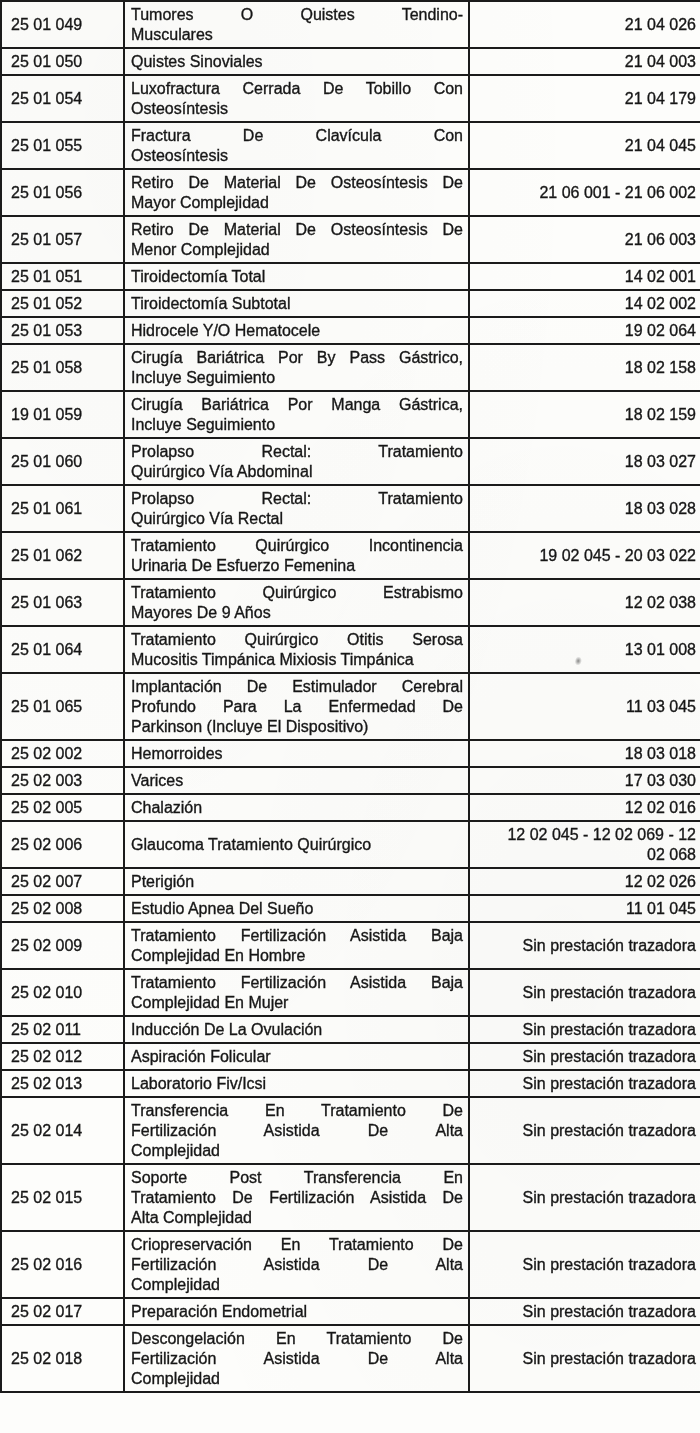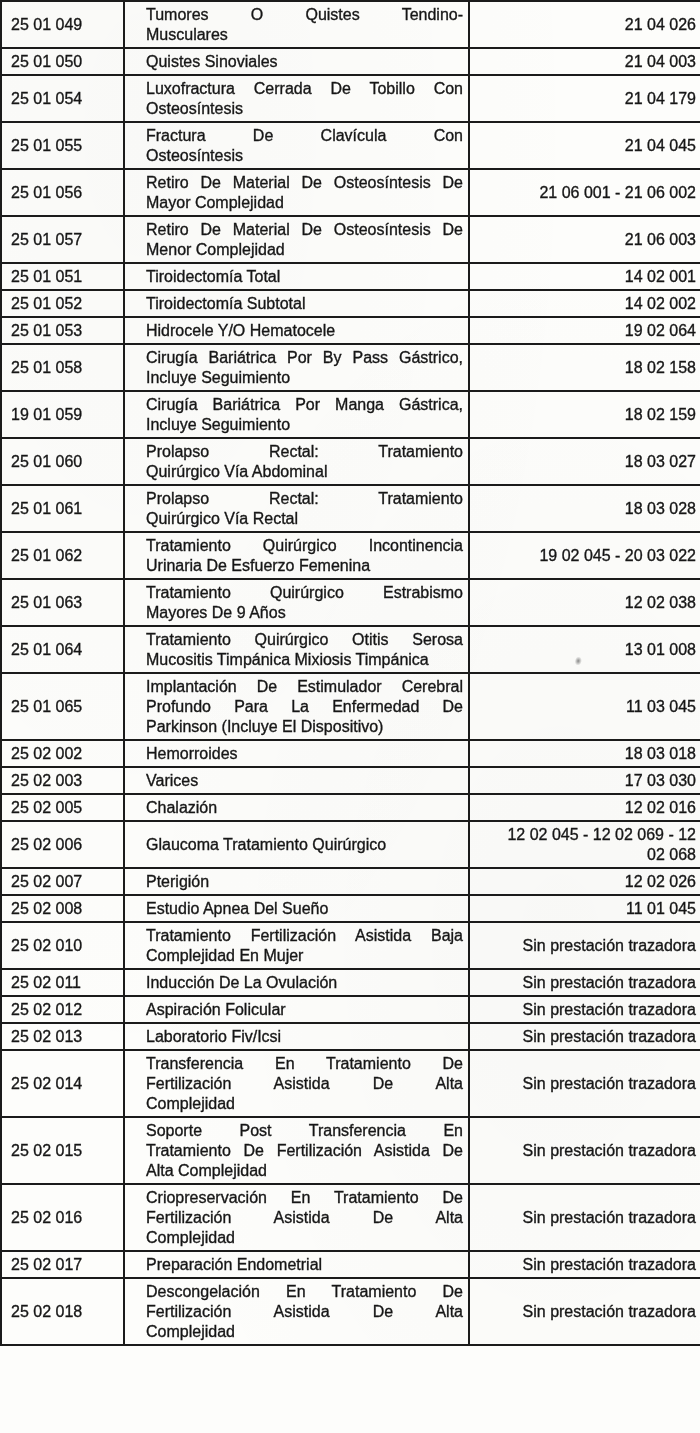--- a/index.html
+++ b/index.html
@@ -36,21 +36,21 @@
     line-height: 20px;
     padding: 2.5px 6px;
     overflow: hidden;
   }
   td.code {
     padding-left: 9px;
     white-space: nowrap;
     border-radius: 9px;
   }
   td.desc {
-    padding-left: 21px;
+    padding-left: 6px;
     padding-right: 5px;
   }
   td.ref {
     padding-left: 9px;
     padding-right: 4px;
     position: relative;
   }
   
   .jline {
     text-align: justify;
@@ -303,20 +303,30 @@
         <tr>
           <td class="code"><span>25 02 008</span></td>
           <td class="desc">
             <div class="lline">Estudio Apnea Del Sueño</div>
           </td>
           <td class="ref">
             <div class="rline">11 01 045</div>
           </td>
         </tr>
         <tr>
+          <td class="code"><span>25 02 009</span></td>
+          <td class="desc">
+            <div class="jline">Tratamiento Fertilización Asistida Baja</div>
+            <div class="lline">Complejidad En Hombre</div>
+          </td>
+          <td class="ref">
+            <div class="rline">Sin prestación trazadora</div>
+          </td>
+        </tr>
+        <tr>
           <td class="code"><span>25 02 010</span></td>
           <td class="desc">
             <div class="jline">Tratamiento Fertilización Asistida Baja</div>
             <div class="lline">Complejidad En Mujer</div>
           </td>
           <td class="ref">
             <div class="rline">Sin prestación trazadora</div>
           </td>
         </tr>
         <tr>

